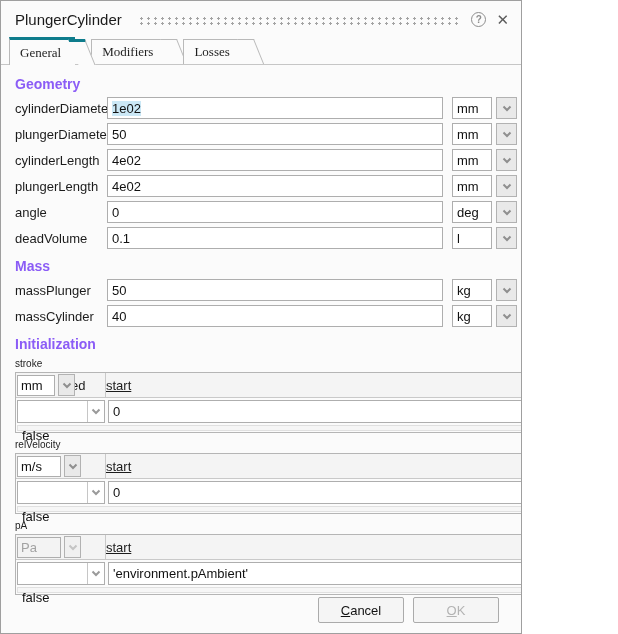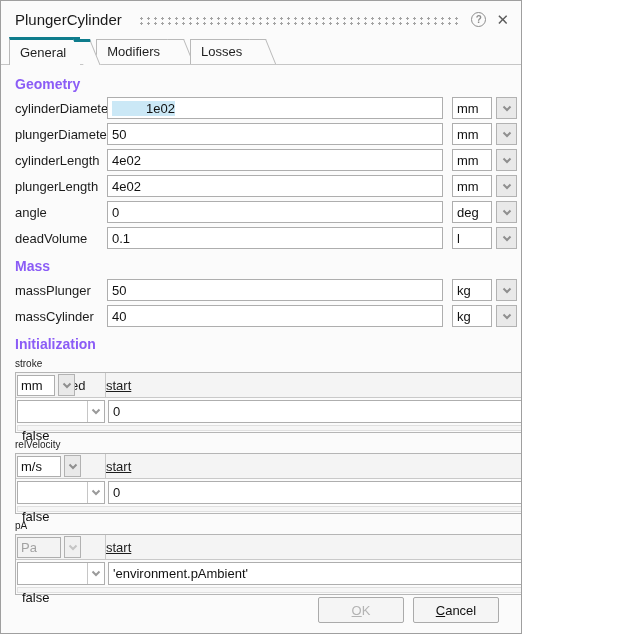--- a/index.html
+++ b/index.html
@@ -54,42 +54,42 @@
   }
   .tab::after {
     content: "";
     position: absolute; top: -1px; bottom: 0; right: -10px; width: 16px;
     background: #fbfbfb;
     border-top: 1px solid #b9b9b9;
     border-right: 1px solid #b9b9b9;
     transform: skewX(22deg);
     transform-origin: top left;
   }
-  .tab > span { position: relative; z-index: 2; }
+  .tab > span { position: relative; z-index: 2; font-family: Liberation Serif, serif; }
   .tab.active {
     height: 28px; line-height: 25px;
     margin-bottom: -1px; z-index: 3;
     border-top: 3px solid #0e7c8c;
   }
   .tab.active::after { border-top: 3px solid #0e7c8c; }
 
   
   .content { padding: 4px 4px 0 14px; }
   .section-header { font-size: 14px; font-weight: bold; color: #8b5cf6; margin: 7px 0 3px 0; }
 
   .prow { display: flex; align-items: center; height: 26px; }
   .plabel { width: 92px; flex: none; font-size: 13px; color: #1c1c1c; }
   .pinput {
     flex: 1; height: 22px;
     border: 1px solid #aeaeae; background: #fff;
     font-size: 13px; color: #111;
     display: flex; align-items: center;
     padding: 0 4px; overflow: hidden;
   }
-  .pinput .sel { background: #cbe8f6; padding-left: 34px; }
+  .pinput .sel { background: #cbe8f6; }
   .unit-field {
     width: 40px; height: 22px; flex: none;
     margin-left: 9px;
     border: 1px solid #aeaeae; background: #fff;
     font-size: 13px; color: #111;
     display: flex; align-items: center; padding: 0 4px;
     overflow: hidden;
   }
   .unit-btn {
     width: 21px; height: 22px; flex: none;
@@ -396,17 +396,17 @@
             <svg class="chev" width="10" height="7" viewBox="0 0 10 7">
               <polyline points="1.5,1.5 5,5 8.5,1.5" fill="none" stroke="#8f8f8f" stroke-width="2"></polyline>
             </svg>
           </span>
       </div>
     </div>
 
   </div>
 
   <div class="footer">
+    <button class="btn"><u>C</u>ancel</button>
     <button class="btn disabled"><u>O</u>K</button>
-    <button class="btn"><u>C</u>ancel</button>
   </div>
 
 </div>
 
 </body></html>

